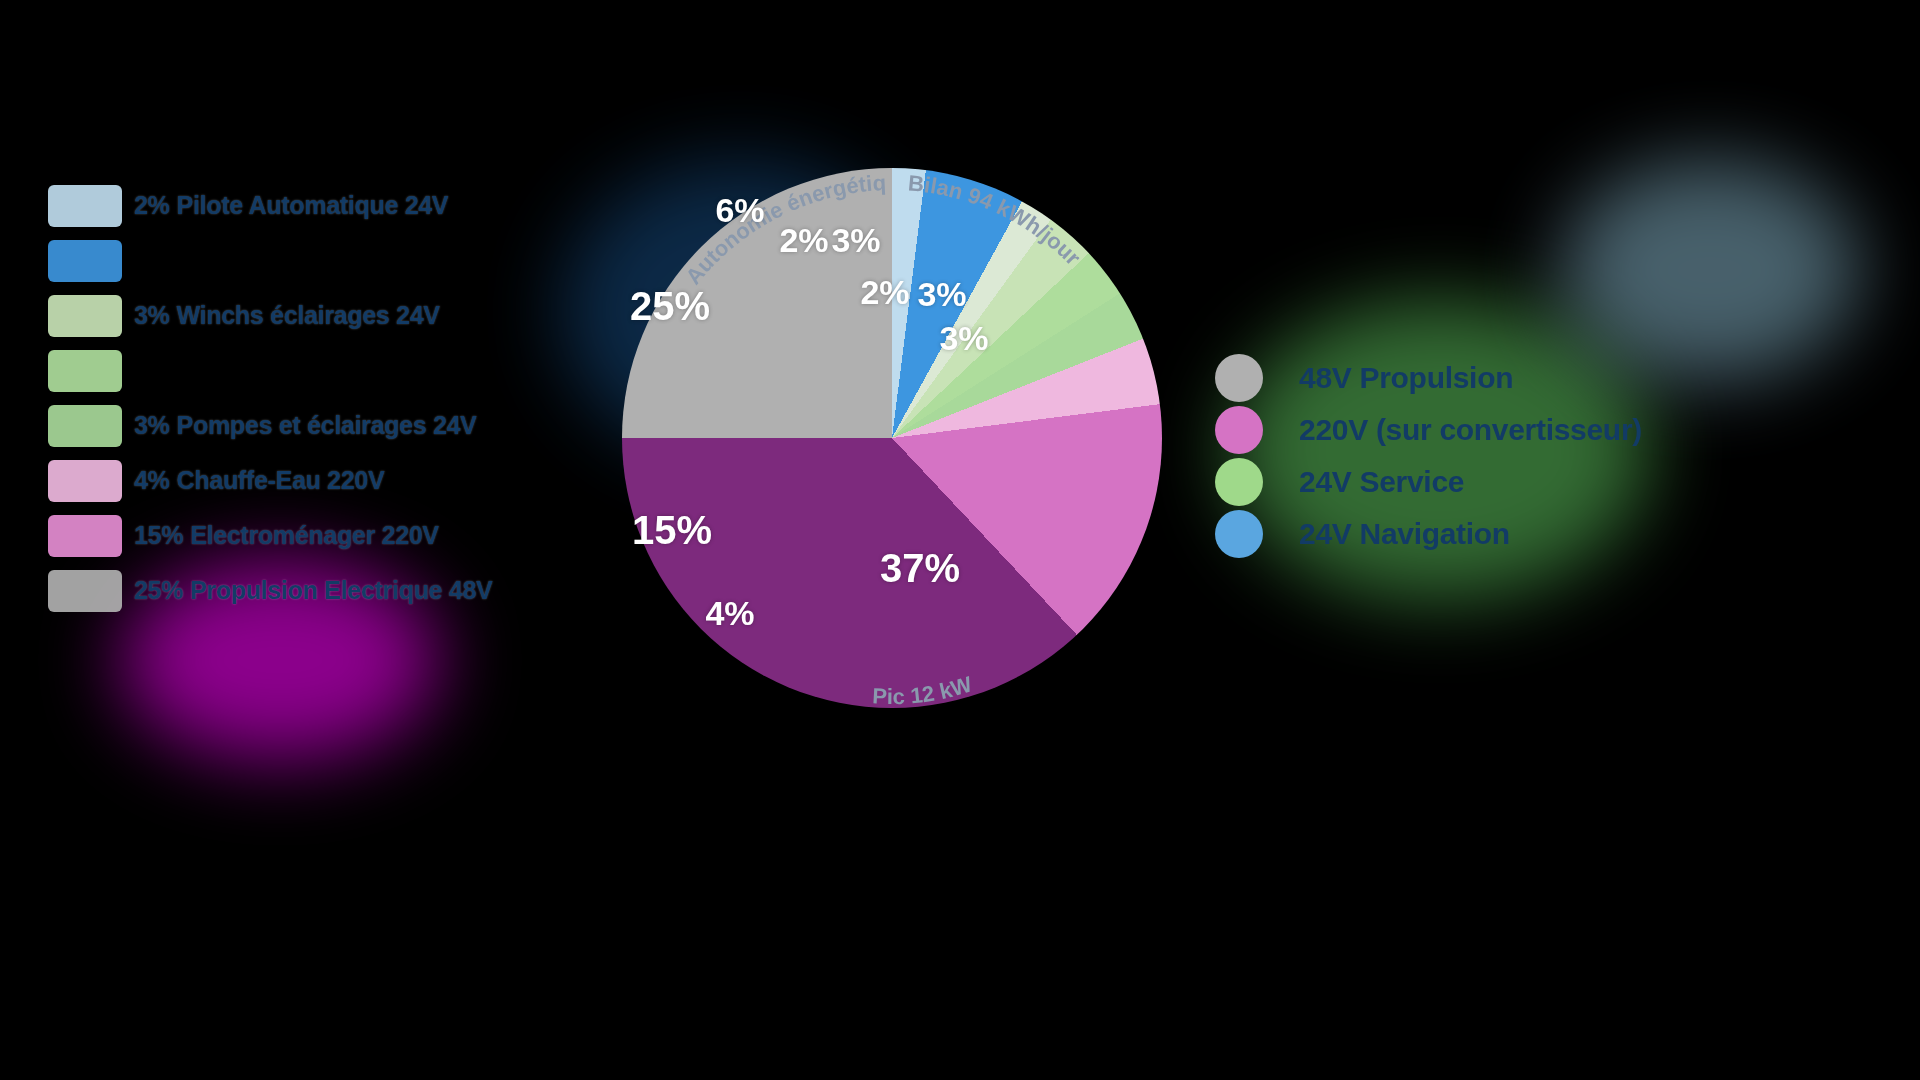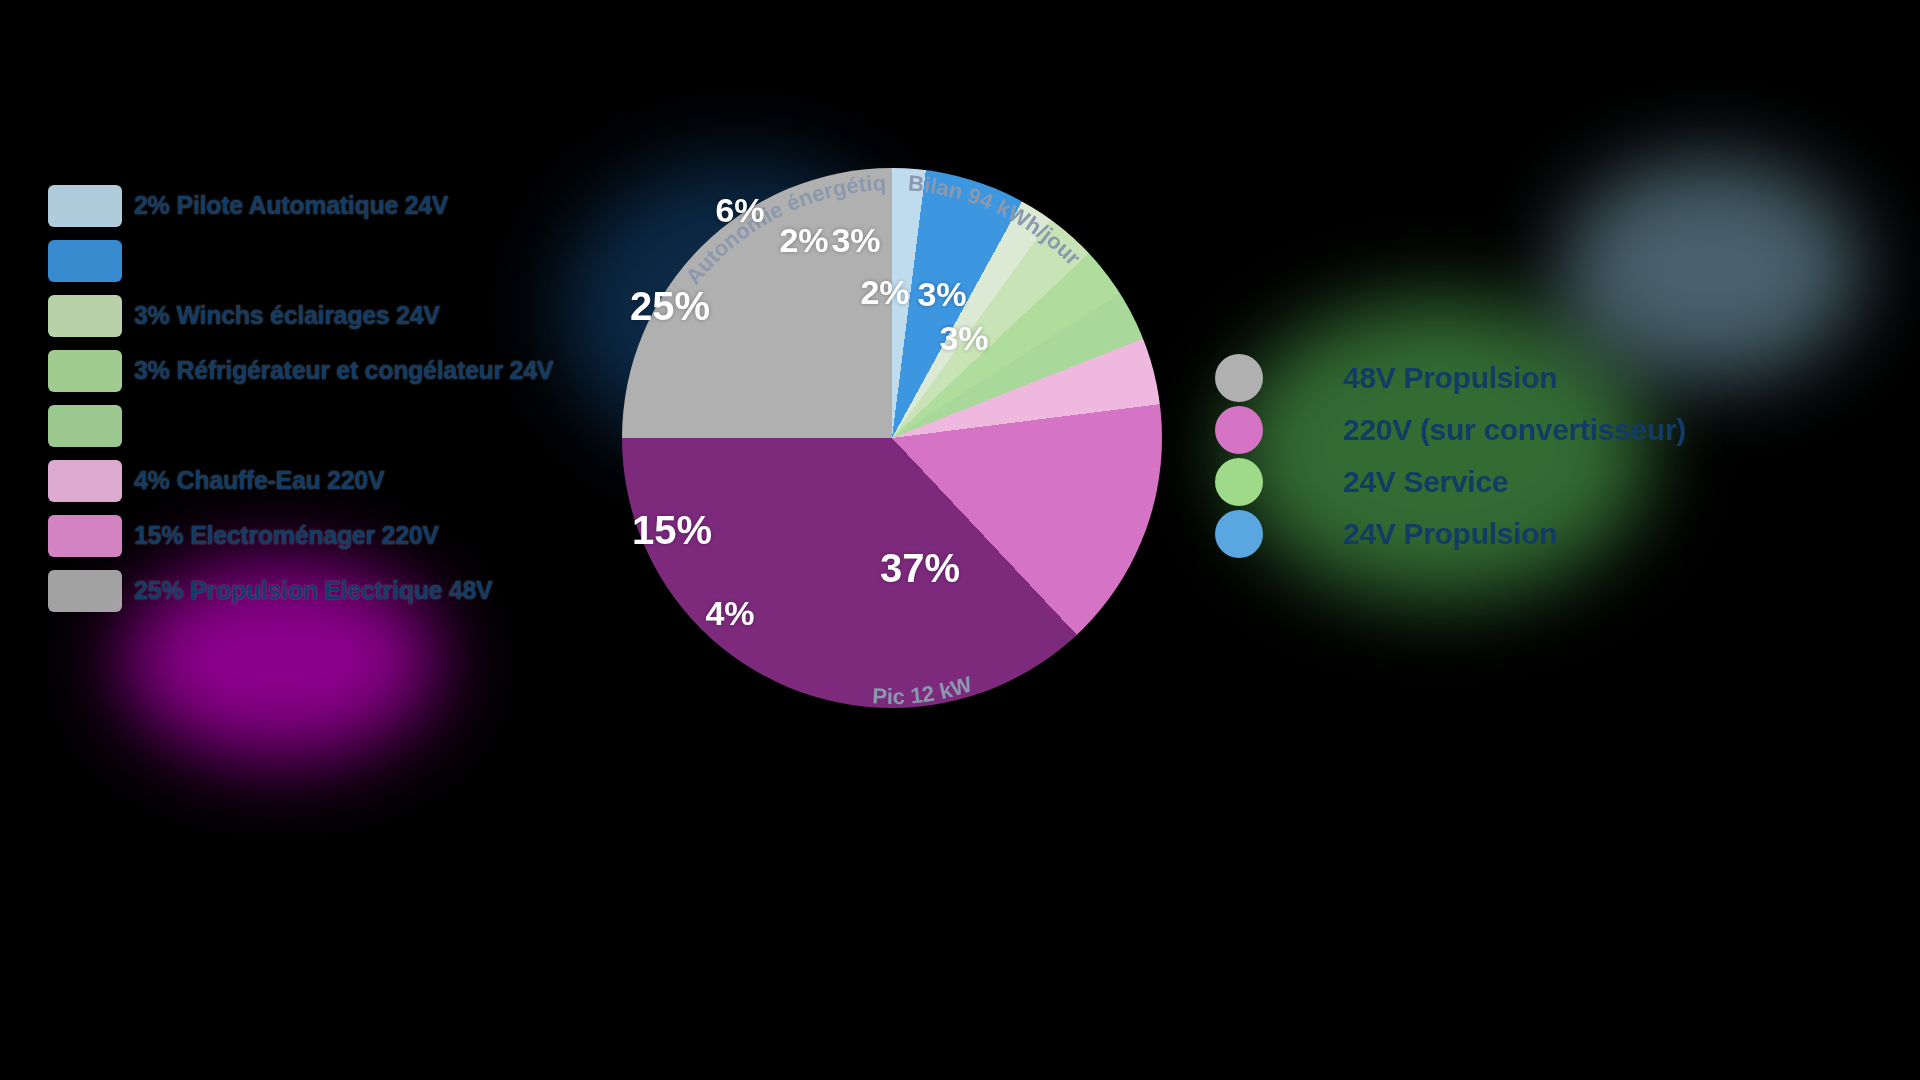--- a/index.html
+++ b/index.html
@@ -92,21 +92,21 @@
     display: flex;
     align-items: center;
     height: 52px;
   }
   .rl-dot {
     width: 48px; height: 48px;
     flex: 0 0 48px;
     border-radius: 50%;
   }
   .rl-text {
-    margin-left: 80px;
+    margin-left: 36px;
     font-size: 30px;
     font-weight: bold;
     color: #123b66;
     white-space: nowrap;
     letter-spacing: -0.3px;
   }
 
   
   .blob { position: absolute; border-radius: 50%; filter: blur(40px); pointer-events: none; }
 </style>
@@ -140,28 +140,28 @@
       <div class="ll-band" style="width:500px; background:#c8e3b6;"></div>
       <div class="ll-swatch" style="background:#c8e3b6;"></div>
       <div class="ll-text">
         <span class="ll-pct">3%</span><span>Winchs éclairages 24V</span>
       </div>
     </div>
 
     <div class="ll-row">
       <div class="ll-band" style="width:540px; background:#aedd9c;"></div>
       <div class="ll-swatch" style="background:#aedd9c;"></div>
-      <div class="ll-text">
-        <span class="ll-pct">3%</span><span>Réfrigérateur et congélateur 24V</span>
-      </div>
     </div>
 
     <div class="ll-row">
       <div class="ll-band" style="width:520px; background:#a8d99a;"></div>
       <div class="ll-swatch" style="background:#a8d99a;"></div>
+      <div class="ll-text">
+        <span class="ll-pct">3%</span><span>Pompes et éclairages 24V</span>
+      </div>
     </div>
 
     <div class="ll-row">
       <div class="ll-band" style="width:430px; background:#efb8df;"></div>
       <div class="ll-swatch" style="background:#efb8df;"></div>
       <div class="ll-text">
         <span class="ll-pct">4%</span><span>Chauffe-Eau 220V</span>
       </div>
     </div>
 
@@ -230,18 +230,18 @@
       <span class="rl-text">220V (sur convertisseur)</span>
     </div>
 
     <div class="rl-row">
       <div class="rl-dot" style="background:#9fd98a;"></div>
       <span class="rl-text">24V Service</span>
     </div>
 
     <div class="rl-row">
       <div class="rl-dot" style="background:#5aa6e0;"></div>
-      <span class="rl-text">24V Propulsion</span>
+      <span class="rl-text">24V Navigation</span>
     </div>
 
   </div>
 
 </div>
 
 </body></html>

